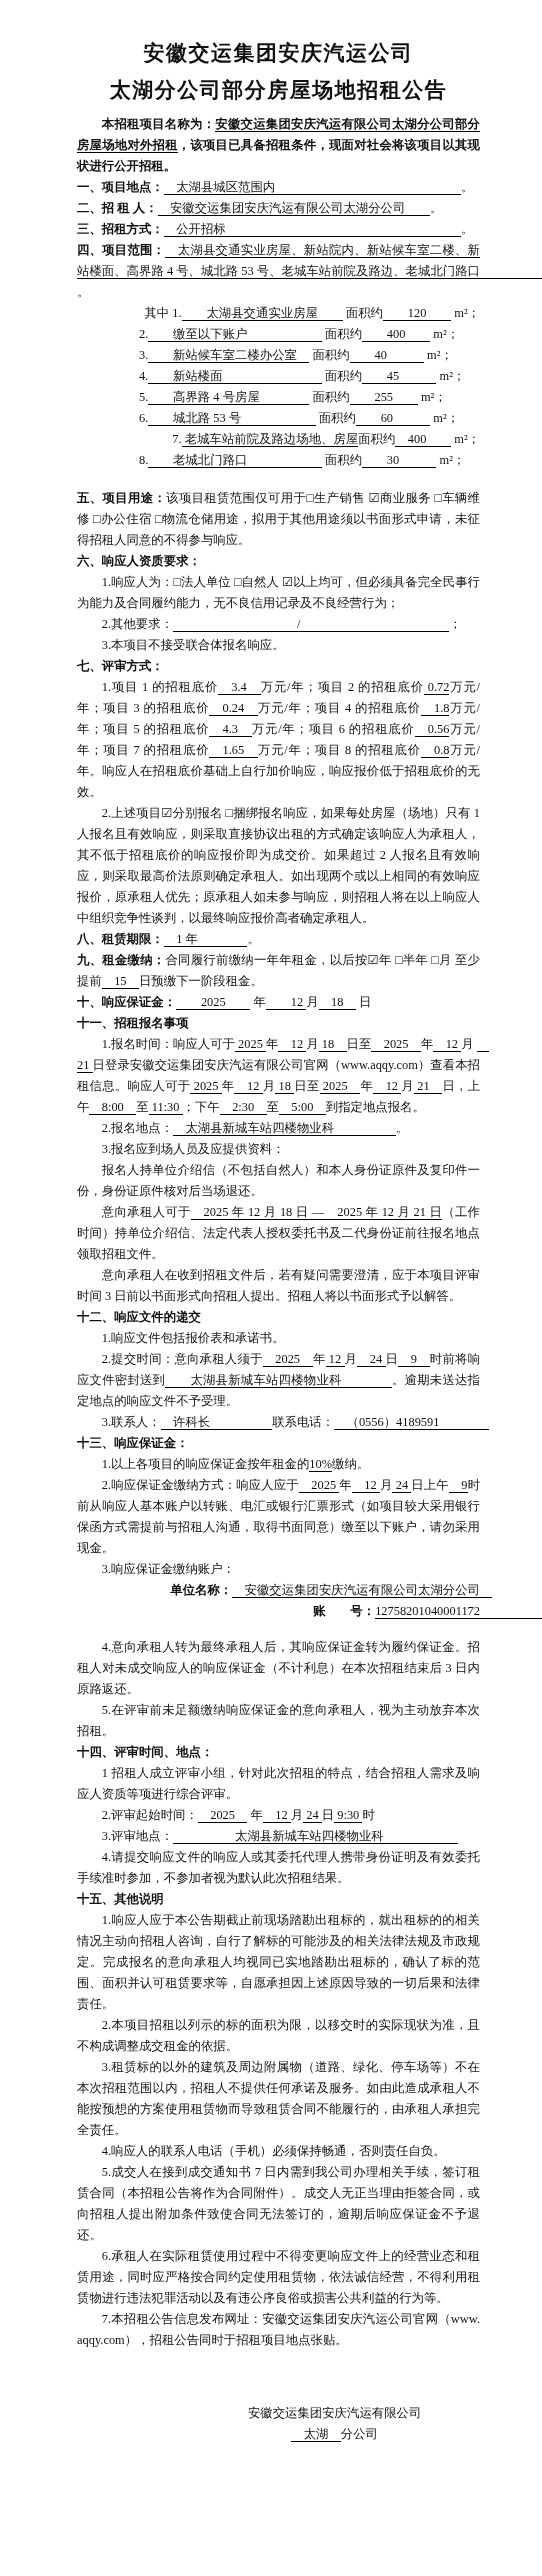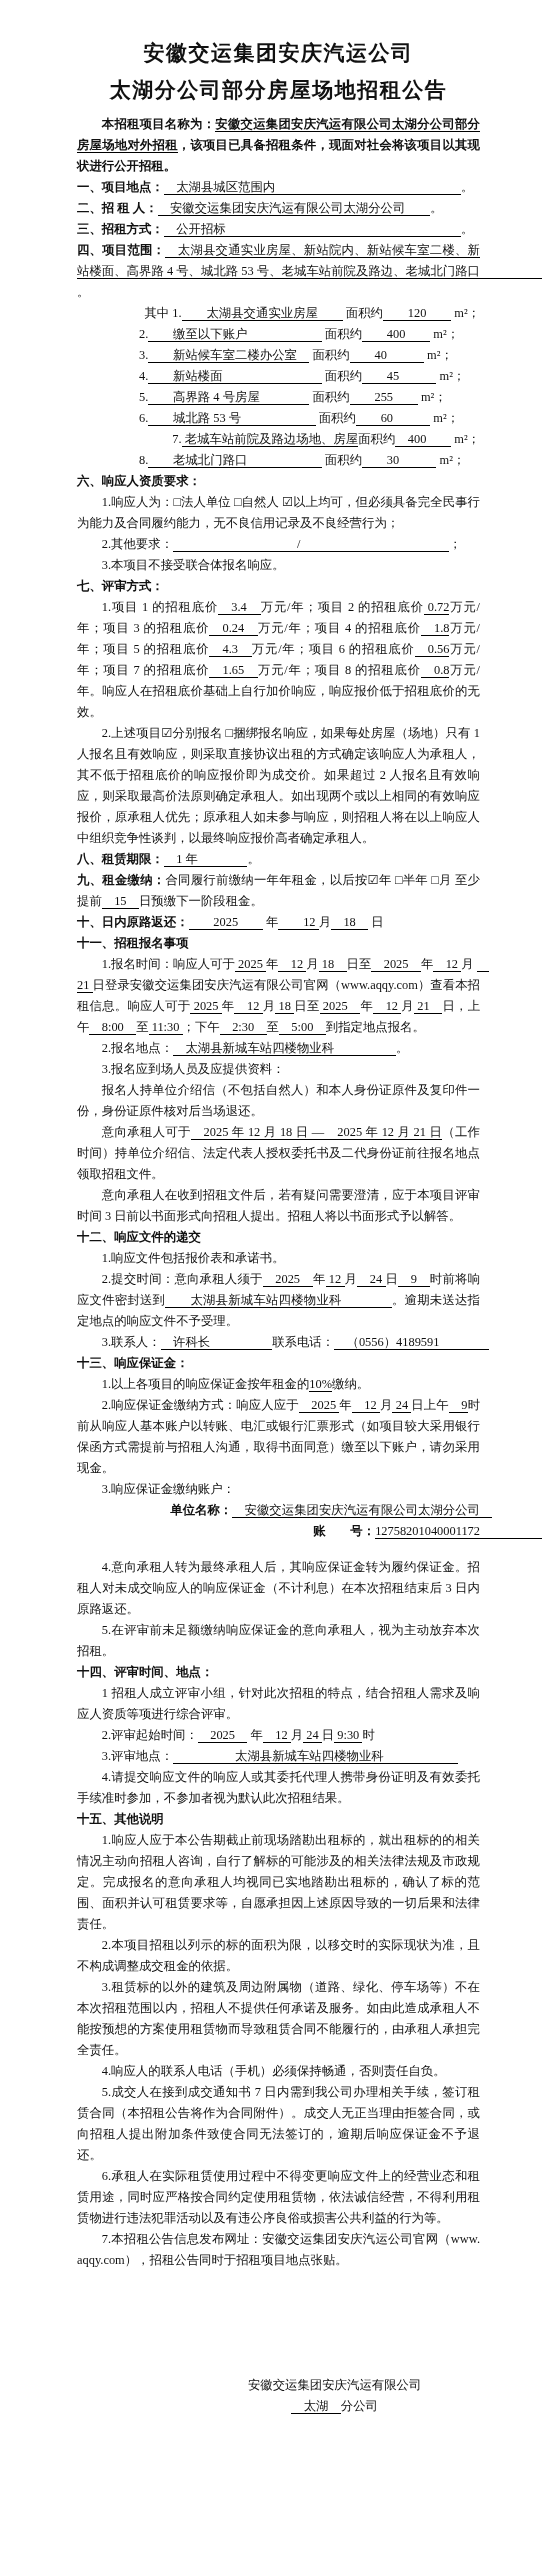--- a/index.html
+++ b/index.html
@@ -9,21 +9,21 @@
   #title2{}
   .blk{font-size:12.4px;line-height:21px;margin:0;text-align:justify;word-break:break-all;}
   .blk.i{text-indent:2em;}
   .blk.i25{margin-left:2.5em;text-align:right;font-family:Liberation Serif, serif;}
   .blk.i5{margin-left:5em;text-align:left;}
   .blk.mt{margin-top:17px;}
   .blk.mt8{margin-top:15px;}
   .u{border-bottom:0.8px solid #000;}
   .b{font-weight:bold;}
   .blk.sg{width:232px;margin-left:auto;margin-right:29.4px;text-align:center;text-indent:0;}
-  .blk.sgtop{margin-top:104px;}
+  .blk.sgtop{margin-top:52px;}
 </style>
 </head>
 <body>
 
 <div class="page">
   <h1 class="title" id="title1">安徽交运集团安庆汽运公司</h1>
   <h1 class="title" id="title2">太湖分公司部分房屋场地招租公告</h1>
   <div id="doc-body">
       <p class="blk i"><span class="b">本招租项目名称为：</span><span class="u b">安徽交运集团安庆汽运有限公司太湖分公司部分房屋场地对外招租</span><span class="b">，该项目已具备招租条件，现面对社会将该项目以其现状进行公开招租。</span></p>
       <p class="blk"><span class="b">一、项目地点：</span><span class="u">　太湖县城区范围内　　　　　　　　　　　　　　　</span><span>。</span></p>
@@ -31,30 +31,31 @@
       <p class="blk"><span class="b">三、招租方式：</span><span class="u">　公开招标　　　　　　　　　　　　　　　　　　　</span><span>。</span></p>
       <p class="blk"><span class="b">四、项目范围：</span><span class="u">　太湖县交通实业房屋、新站院内、新站候车室二楼、新站楼面、高界路 4 号、城北路 53 号、老城车站前院及路边、老城北门路口　　　　　　　　　　　　　</span><span>。</span></p>
       <p class="blk i25"><span>其中 1.</span><span class="u">　　太湖县交通实业房屋　　</span><span> 面积约</span><span class="u">　　120　　</span><span> m²；</span></p>
       <p class="blk i5"><span>2.</span><span class="u">　　缴至以下账户　　　　　　</span><span> 面积约</span><span class="u">　　400　　</span><span> m²；</span></p>
       <p class="blk i5"><span>3.</span><span class="u">　　新站候车室二楼办公室　</span><span> 面积约</span><span class="u">　　40　　　</span><span> m²；</span></p>
       <p class="blk i5"><span>4.</span><span class="u">　　新站楼面　　　　　　　　</span><span> 面积约</span><span class="u">　　45　　　</span><span> m²；</span></p>
       <p class="blk i5"><span>5.</span><span class="u">　　高界路 4 号房屋　　　　</span><span> 面积约</span><span class="u">　　255　　</span><span> m²；</span></p>
       <p class="blk i5"><span>6.</span><span class="u">　　城北路 53 号　　　　　　</span><span> 面积约</span><span class="u">　　60　　　</span><span> m²；</span></p>
       <p class="blk i25"><span>7.</span><span class="u"> 老城车站前院及路边场地、房屋</span><span>面积约</span><span class="u">　400　　</span><span> m²；</span></p>
       <p class="blk i5"><span>8.</span><span class="u">　　老城北门路口　　　　　　</span><span> 面积约</span><span class="u">　　30　　　</span><span> m²；</span></p>
+      <p class="blk mt"><span class="b">五、项目用途：</span><span>该项目租赁范围仅可用于□生产销售 ☑商业服务 □车辆维修 □办公住宿 □物流仓储用途，拟用于其他用途须以书面形式申请，未征得招租人同意的不得参与响应。</span></p>
       <p class="blk"><span class="b">六、响应人资质要求：</span></p>
       <p class="blk i"><span>1.响应人为：□法人单位 □自然人 ☑以上均可，但必须具备完全民事行为能力及合同履约能力，无不良信用记录及不良经营行为；</span></p>
       <p class="blk i"><span>2.其他要求：</span><span class="u">　　　　　　　　　　/　　　　　　　　　　　　</span><span>；</span></p>
       <p class="blk i"><span>3.本项目不接受联合体报名响应。</span></p>
       <p class="blk"><span class="b">七、评审方式：</span></p>
       <p class="blk i"><span>1.项目 1 的招租底价</span><span class="u">　3.4　</span><span>万元/年；项目 2 的招租底价</span><span class="u"> 0.72</span><span>万元/年；项目 3 的招租底价</span><span class="u">　0.24　</span><span>万元/年；项目 4 的招租底价</span><span class="u">　1.8</span><span>万元/年；项目 5 的招租底价</span><span class="u">　4.3　</span><span>万元/年；项目 6 的招租底价</span><span class="u">　0.56</span><span>万元/年；项目 7 的招租底价</span><span class="u">　1.65　</span><span>万元/年；项目 8 的招租底价</span><span class="u">　0.8</span><span>万元/年。响应人在招租底价基础上自行加价响应，响应报价低于招租底价的无效。</span></p>
       <p class="blk i"><span>2.上述项目☑分别报名 □捆绑报名响应，如果每处房屋（场地）只有 1 人报名且有效响应，则采取直接协议出租的方式确定该响应人为承租人，其不低于招租底价的响应报价即为成交价。如果超过 2 人报名且有效响应，则采取最高价法原则确定承租人。如出现两个或以上相同的有效响应报价，原承租人优先；原承租人如未参与响应，则招租人将在以上响应人中组织竞争性谈判，以最终响应报价高者确定承租人。</span></p>
       <p class="blk"><span class="b">八、租赁期限：</span><span class="u">　1 年　　　　</span><span>。</span></p>
       <p class="blk"><span class="b">九、租金缴纳：</span><span>合同履行前缴纳一年年租金，以后按☑年 □半年 □月 至少提前</span><span class="u">　15　</span><span>日预缴下一阶段租金。</span></p>
-      <p class="blk"><span class="b">十、日内原路返还：</span><span class="u">　　2025　　</span><span> 年</span><span class="u">　　12 </span><span>月</span><span class="u">　18　</span><span> 日</span></p>
+      <p class="blk"><span class="b">十、响应保证金：</span><span class="u">　　2025　　</span><span> 年</span><span class="u">　　12 </span><span>月</span><span class="u">　18　</span><span> 日</span></p>
       <p class="blk"><span class="b">十一、招租报名事项</span></p>
       <p class="blk i"><span>1.报名时间：响应人可于</span><span class="u"> 2025 </span><span>年</span><span class="u">　12 </span><span>月</span><span class="u"> 18　</span><span>日至</span><span class="u">　2025　</span><span>年</span><span class="u">　12 </span><span>月 </span><span class="u">　21 </span><span>日登录安徽交运集团安庆汽运有限公司官网（www.aqqy.com）查看本招租信息。响应人可于</span><span class="u"> 2025 </span><span>年</span><span class="u">　12 </span><span>月</span><span class="u"> 18 </span><span>日至</span><span class="u"> 2025　</span><span>年</span><span class="u">　12 </span><span>月</span><span class="u"> 21　</span><span>日，上午</span><span class="u">　8:00　</span><span>至</span><span class="u"> 11:30 </span><span>；下午</span><span class="u">　2:30　</span><span>至</span><span class="u">　5:00　</span><span>到指定地点报名。</span></p>
       <p class="blk i"><span>2.报名地点：</span><span class="u">　太湖县新城车站四楼物业科　　　　　</span><span>。</span></p>
       <p class="blk i"><span>3.报名应到场人员及应提供资料：</span></p>
       <p class="blk i"><span>报名人持单位介绍信（不包括自然人）和本人身份证原件及复印件一份，身份证原件核对后当场退还。</span></p>
       <p class="blk i"><span>意向承租人可于</span><span class="u">　2025 年 12 月 18 日 —　2025 年 12 月 21 日</span><span>（工作时间）持单位介绍信、法定代表人授权委托书及二代身份证前往报名地点领取招租文件。</span></p>
       <p class="blk i"><span>意向承租人在收到招租文件后，若有疑问需要澄清，应于本项目评审时间 3 日前以书面形式向招租人提出。招租人将以书面形式予以解答。</span></p>
       <p class="blk"><span class="b">十二、响应文件的递交</span></p>
       <p class="blk i"><span>1.响应文件包括报价表和承诺书。</span></p>
       <p class="blk i"><span>2.提交时间：意向承租人须于</span><span class="u">　2025　</span><span>年</span><span class="u"> 12 </span><span>月</span><span class="u">　24 </span><span>日</span><span class="u">　9　</span><span>时前将响应文件密封送到</span><span class="u">　　太湖县新城车站四楼物业科　　　　</span><span>。逾期未送达指定地点的响应文件不予受理。</span></p>

